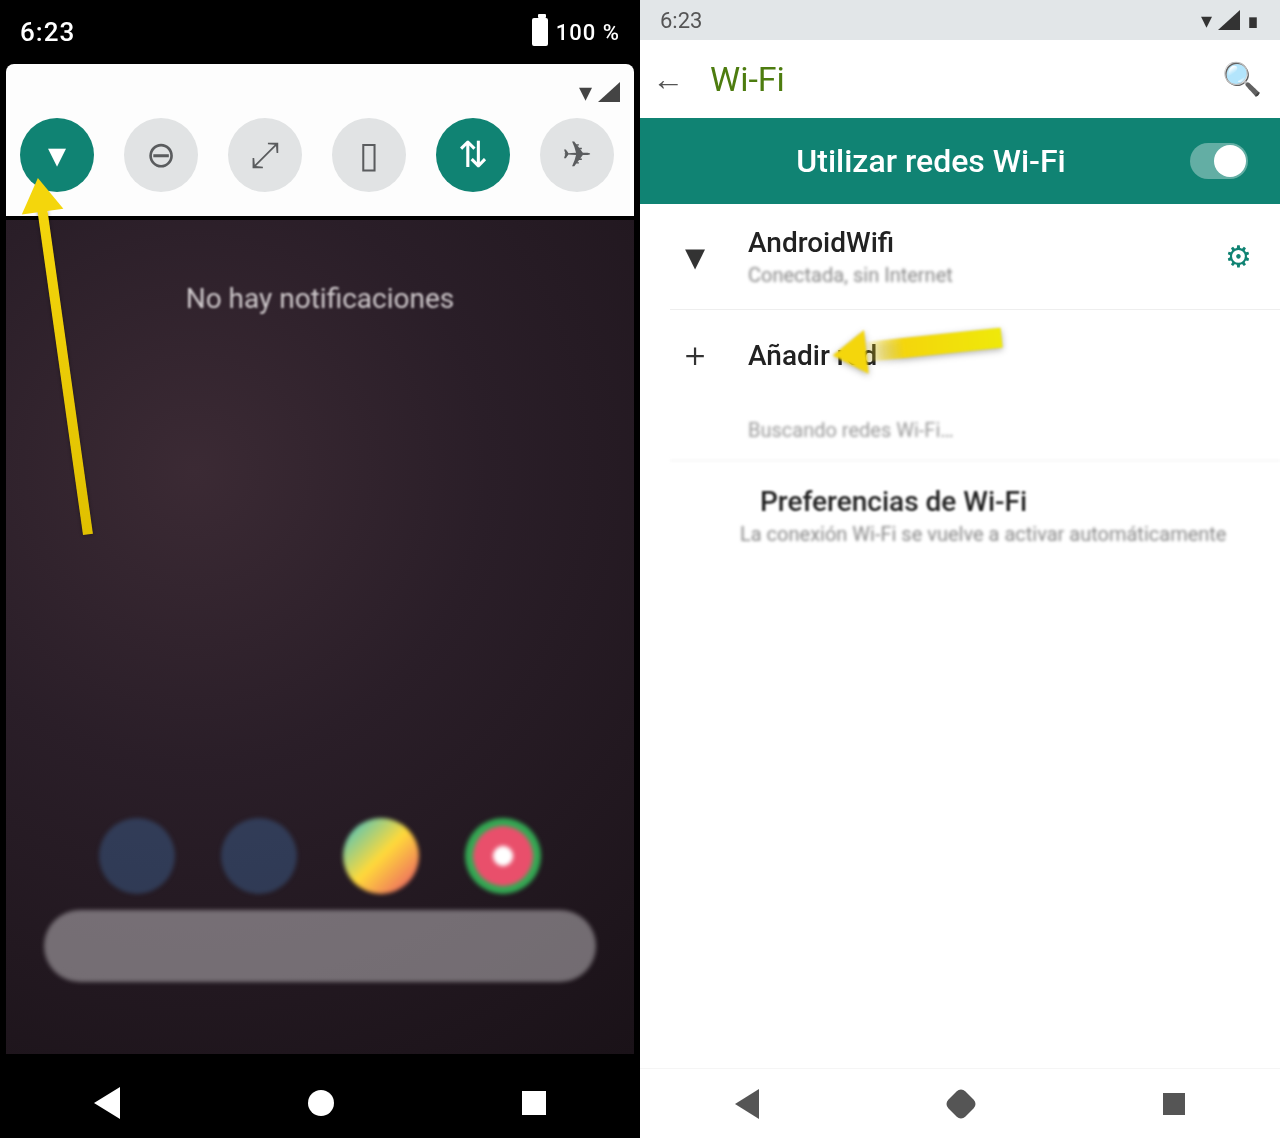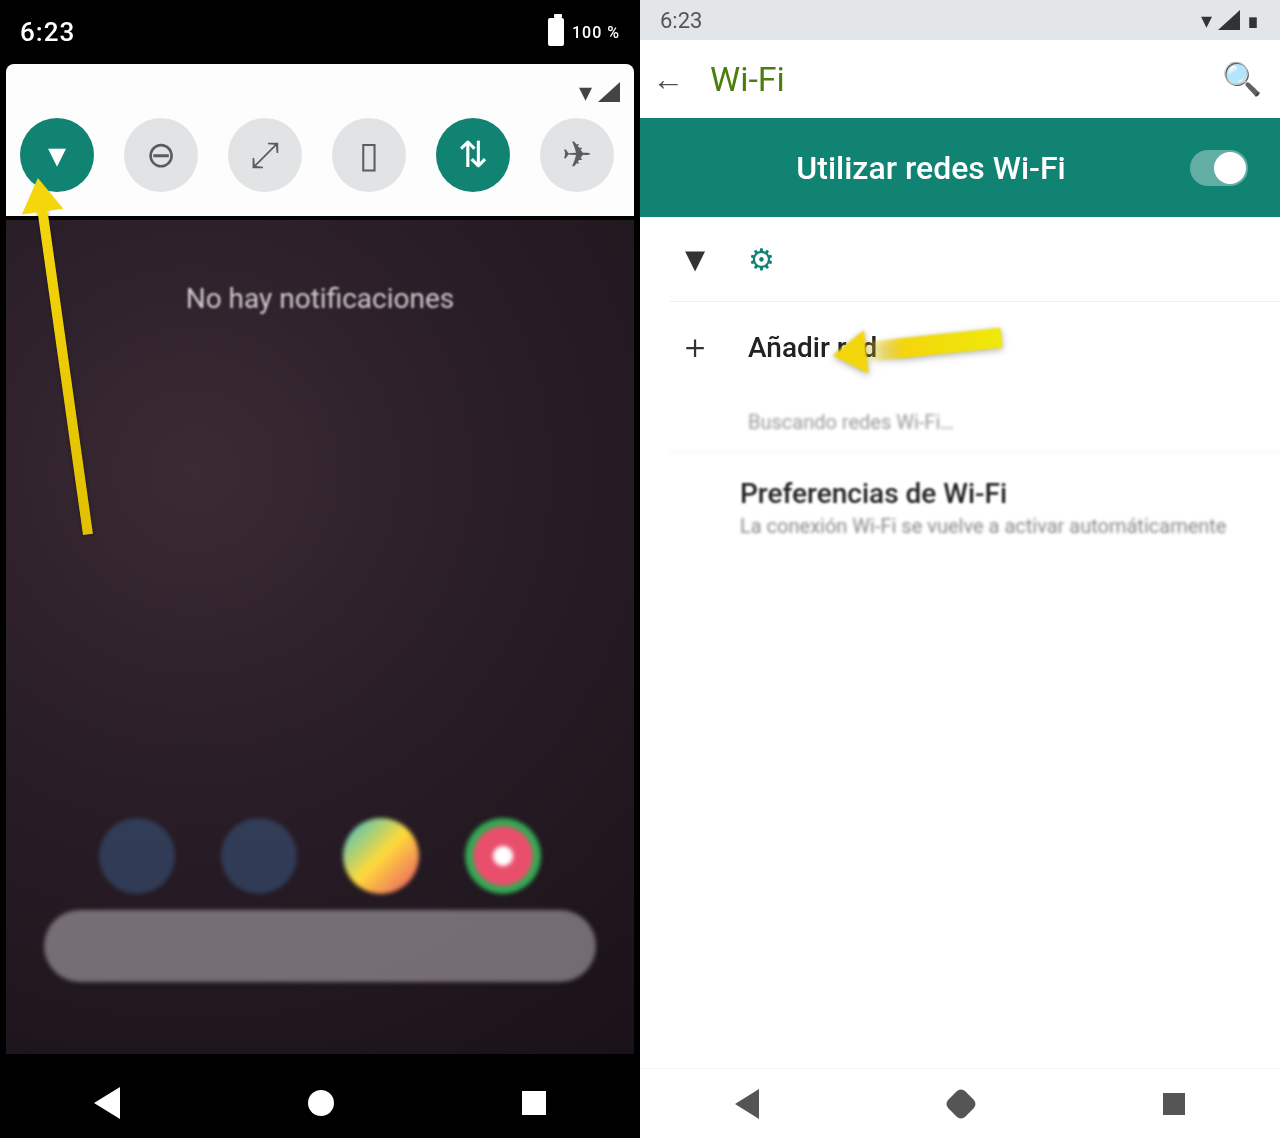--- a/index.html
+++ b/index.html
@@ -3,21 +3,21 @@
 <meta charset="utf-8">
 <style>
   * { box-sizing: border-box; margin: 0; padding: 0; }
   html, body { font-family: Roboto, "Helvetica Neue", Arial, sans-serif; background:#fff; }
   body { width:1280px; height:1138px; display:flex; }
   .phone { position:relative; flex:0 0 50%; height:100%; overflow:hidden; }
   
   .phone-left { background:#000; filter:blur(0.5px); }
   .status-bar-l { height:64px; display:flex; align-items:center; justify-content:space-between;
                   padding:0 20px; color:#fff; font-weight:500; font-size:26px; letter-spacing:1px; }
-  .bat { display:flex; align-items:center; gap:8px; font-size:16px; }
+  .bat { display:flex; align-items:center; gap:8px; font-size:22px; }
   .bat-icon { width:16px; height:28px; border:2px solid #fff; border-radius:2px; position:relative; background:#fff;}
   .bat-icon::before{content:'';position:absolute;top:-6px;left:4px;width:8px;height:4px;background:#fff;border-radius:1px;}
   .qs-panel { background:#fdfdfd; border-radius:8px 8px 0 0; margin:0 6px; padding:8px 14px 24px 14px; }
   .qs-top { display:flex; justify-content:space-between; align-items:center; font-size:22px; color:#888; height:40px;}
   .qs-signal { display:flex; align-items:center; gap:6px; }
   .sig-wifi { font-size:26px; color:#444; }
   .sig-cell { width:0;height:0;border-style:solid;border-width:0 0 20px 22px;border-color:transparent transparent #444 transparent;}
   .qs-tiles { display:flex; gap:30px; margin-top:6px; }
   .tile { width:74px; height:74px; border-radius:50%; display:flex; align-items:center; justify-content:center;
           background:#e1e3e4; color:#5a5c5e; font-size:36px; }
@@ -47,41 +47,41 @@
                      border-left:21px solid transparent; border-right:21px solid transparent;
                      border-bottom:34px solid #f4d60c; }
   
   .phone-right { background:#fff; filter:blur(0.5px);}
   .status-bar-r { height:40px; background:#e2e6e8; display:flex; justify-content:space-between;
                   align-items:center; padding:0 20px; color:#555; font-size:22px;}
   .status-icons-r { display:flex; align-items:center; gap:6px; font-size:22px; color:#333;}
   .appbar { height:78px; display:flex; align-items:center; padding:0 18px 0 12px; gap:26px; color:#333;}
   .appbar-title { font-size:34px; color:#4d7c0f; flex:1; }
   .back-ic, .search-ic { font-size:32px; color:#555; }
-  .toggle-band { height:99px; background:#108373; display:flex; align-items:center;
+  .toggle-band { height:86px; background:#108373; display:flex; align-items:center;
                  justify-content:center; color:#fff; font-size:32px; font-weight:500;
                  position:relative; padding:0 32px;}
   .toggle-band .lbl { flex:1; text-align:center; filter:blur(0.6px);}
   .switch { width:58px; height:36px; border-radius:20px; background:rgba(255,255,255,.35);
             position:relative; }
   .switch::after { content:''; position:absolute; right:2px; top:2px; width:32px; height:32px;
                    border-radius:50%; background:#fff; }
   .list { padding:0 0 0 30px; }
   .row { display:flex; align-items:center; gap:28px; padding:22px 28px 22px 0;
          border-bottom:1px solid #eee; }
   .row:last-child { border-bottom:none; }
   .row-ic { width:50px; text-align:center; font-size:34px; color:#333; flex-shrink:0;}
   .row-body { flex:1; }
   .row-title { font-size:28px; color:#222; font-weight:500; filter:blur(0.6px);}
   .row-sub { font-size:20px; color:#888; margin-top:4px; filter:blur(1.4px);}
   .row-act { font-size:30px; color:#108373; }
   .sub-only { padding:18px 0 18px 78px; color:#999; font-size:20px; filter:blur(1.4px);
               border-bottom:1px solid #eee;}
   .section { padding:24px 30px 24px 70px; }
-  .section .row-title{filter:blur(0.8px);}
+  .section .row-title{filter:blur(0.8px);margin-left:20px;}
   .navbar-r { position:absolute; bottom:0; left:0; right:0; height:70px; background:#fff;
               display:flex; justify-content:space-around; align-items:center;
               border-top:1px solid rgba(0,0,0,.04);}
   .nav-tri-g { width:0;height:0;border-style:solid;border-width:15px 24px 15px 0;border-color:transparent #555 transparent transparent;}
   .nav-cir-g { width:24px;height:24px;border-radius:6px;background:#555; transform:rotate(45deg);}
   .nav-sq-g  { width:22px;height:22px;background:#555;}
   
   .arrow-r { position:absolute; left:222px; top:335px; width:140px; height:20px; z-index:4;
              background:linear-gradient(90deg, rgba(244,214,12,0) 0%, #f4d60c 30%, #efe90a 100%);
              transform:rotate(-6deg); filter:blur(1px) drop-shadow(0 2px 3px rgba(0,0,0,.3));}
@@ -159,20 +159,24 @@
 
   <div class="toggle-band">
     <span class="lbl">Utilizar redes Wi-Fi</span>
     <span class="switch"></span>
   </div>
 
   <div class="list">
 
     <div class="row">
       <span class="row-ic">▼</span>
+      <div class="row-body">
+        <div class="row-title">AndroidWifi</div>
+        <div class="row-sub">Conectada, sin Internet</div>
+      </div>
       <span class="row-act">⚙</span>
     </div>
 
     <div class="row" style="border-bottom:none;">
       <span class="row-ic">＋</span>
       <div class="row-body">
         <div class="row-title">Añadir red</div>
       </div>
     </div>
 

